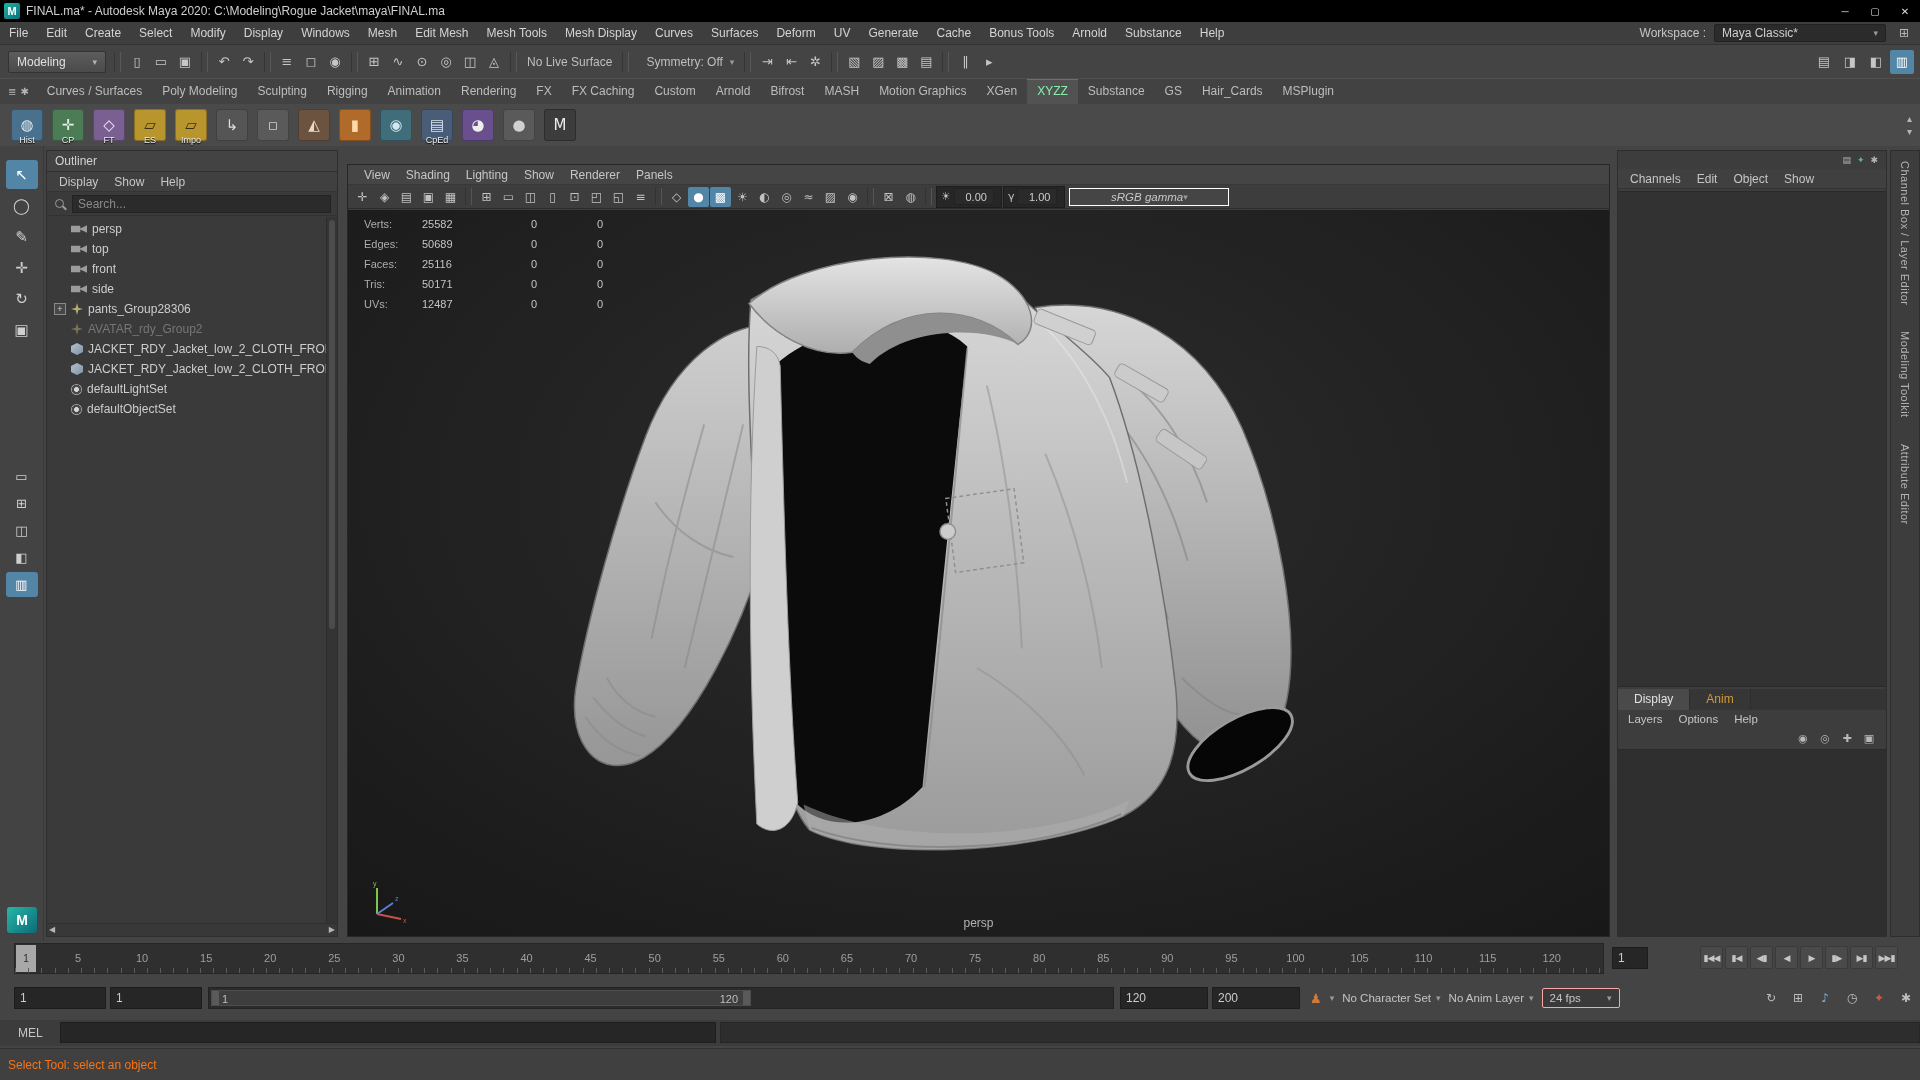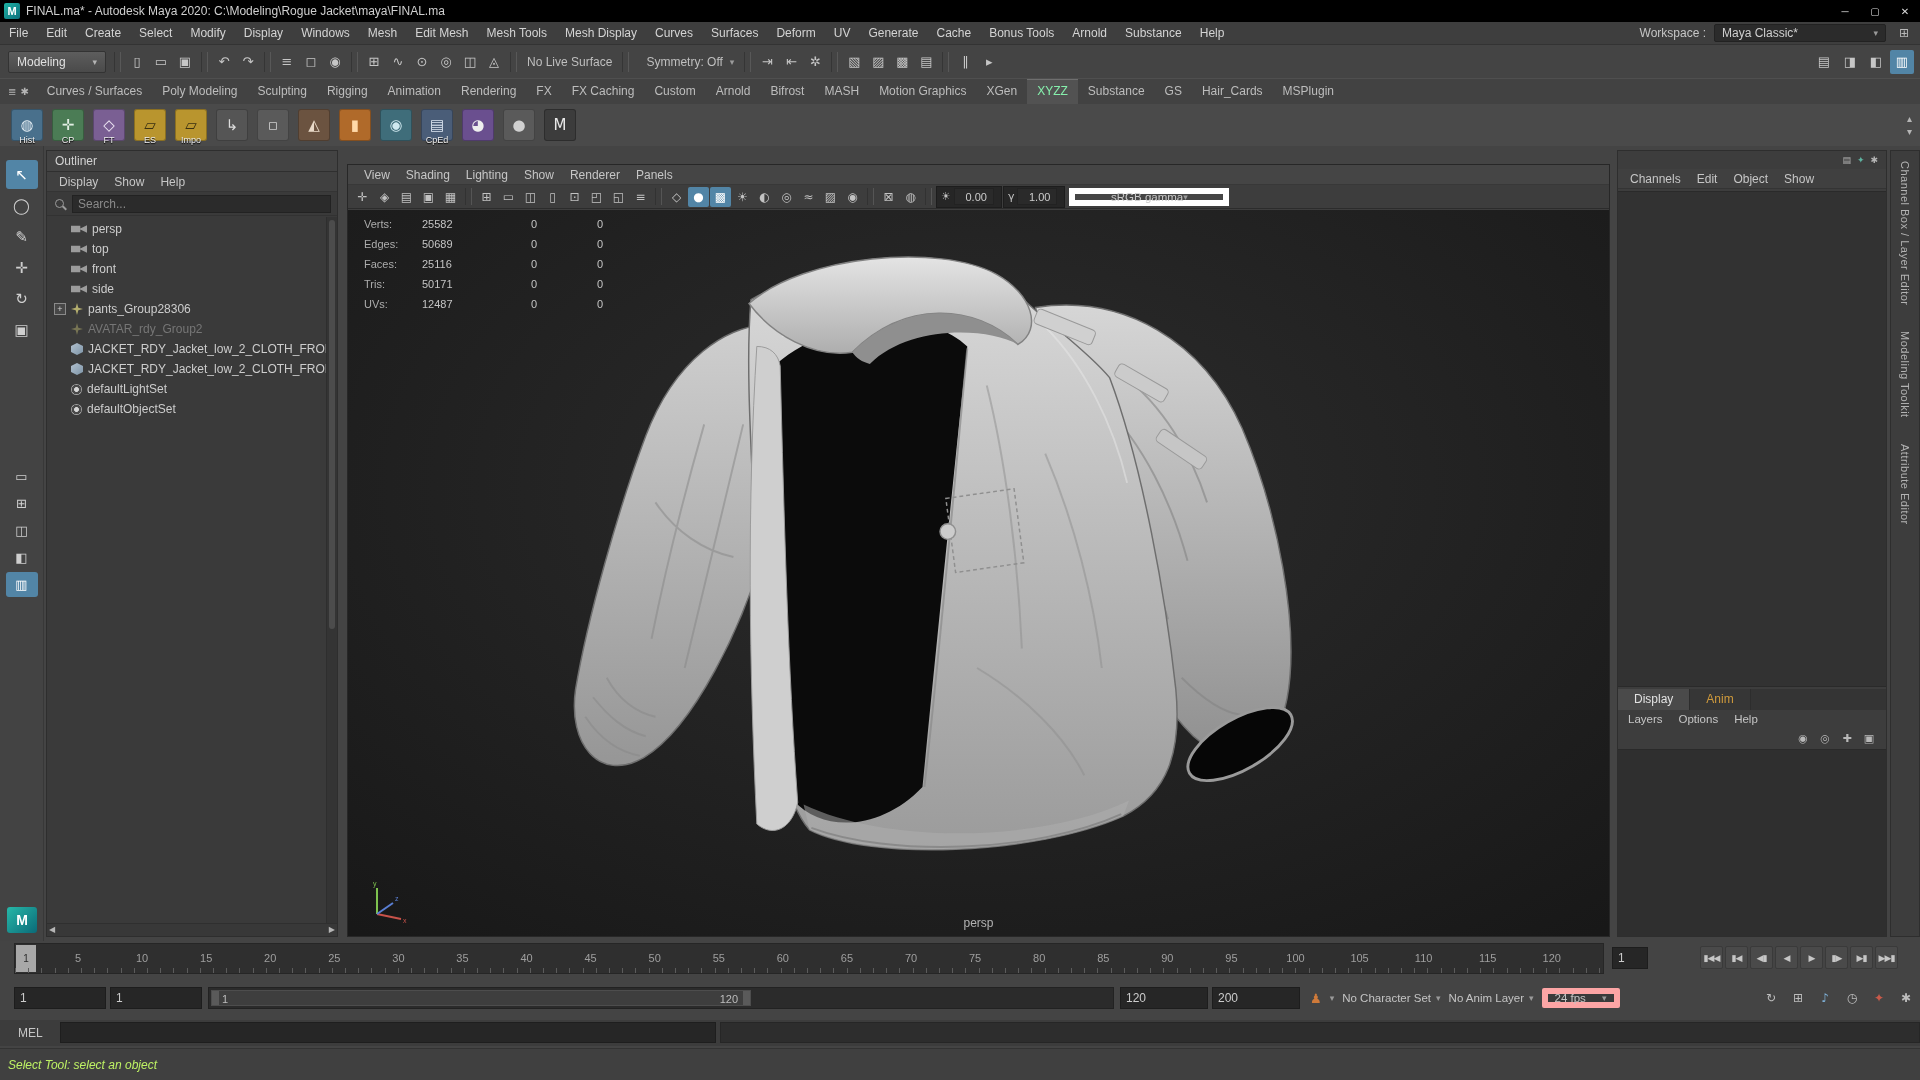--- a/index.html
+++ b/index.html
@@ -123,22 +123,22 @@
   .vp-bar{height:24px;background:#3d3d3d;border-bottom:1px solid #2c2c2c;display:flex;align-items:center;
     padding:0 4px;gap:1px;}
   .vp-item{display:flex;align-items:center;}
   .vp-item.icon{width:21px;height:20px;justify-content:center;color:#c2c2c2;font-size:12px;border-radius:2px;}
   .vp-item.icon.on{background:#5285a6;color:#fff;}
   .vp-item.sep{width:7px;height:17px;border-left:1px solid #323232;border-right:1px solid #555;margin:0 3px;}
   .vp-item.field{gap:3px;padding:0 4px;}
   .vp-item.field .g{font-size:11px;color:#c2c2c2;}
   .vp-item.field .t{background:#2a2a2a;border:1px solid #222;padding:0 6px;height:17px;line-height:16px;
     font-size:11px;color:#ccc;min-width:40px;text-align:right;}
-  .vp-item.select{background:#454545;border:6px solid #ffffff;height:18px;padding:0 7px;
-    width:160px;justify-content:center;font-size:11.5px;color:#c8c8c8;margin-left:3px;}
+  .vp-item.select{background:#454545;border:1px solid #ffffff;height:18px;padding:0 7px;
+    width:160px;justify-content:center;font-size:11.5px;color:#c8c8c8;margin-left:3px;font-style:italic;}
   .vp-item.select .arrow{font-size:9px;color:#9a9a9a;}
   .canvas{position:absolute;left:0;right:0;top:45px;bottom:0;overflow:hidden;
     background:radial-gradient(1000px 620px at 50% 38%,#2d2d2d,#181818 95%);}
   .canvas svg.jacket{position:absolute;left:0;top:0;width:100%;height:100%;}
   .hud{position:absolute;left:0;top:4px;font-size:11px;}
   .hud-row{height:20px;display:flex;align-items:center;}
   .hud-row .hl{margin-left:16px;width:58px;color:#adadad;}
   .hud-row .hv{width:55px;color:#c4c4c4;}
   .hud-row .ha{width:60px;text-align:right;color:#c4c4c4;}
   .hud-row .hb{width:66px;text-align:right;color:#c4c4c4;}
@@ -195,34 +195,34 @@
   .rh{position:absolute;top:0;bottom:0;width:7px;background:#5a5a5a;}
   .rh.left{left:0;}
   .rh.right{right:0;}
   .f-play-end{left:1120px;width:88px;}
   .f-anim-end{left:1212px;width:88px;}
   .char-controls{position:absolute;left:1310px;right:4px;top:0;bottom:0;display:flex;align-items:center;gap:8px;}
   .char-icon{font-size:13px;color:#cf7a3a;}
   .char-controls>.arrow{font-size:9px;color:#9a9a9a;}
   .dd{display:flex;align-items:center;gap:5px;font-size:11.5px;color:#c4c4c4;white-space:nowrap;}
   .dd .arrow{font-size:9px;color:#9a9a9a;}
-  .dd.boxed{background:#3a3a3a;border:6px solid #fca5a5;height:20px;padding:0 7px;border-radius:2px;
+  .dd.boxed{background:#3a3a3a;border:1px solid #fca5a5;height:20px;padding:0 7px;border-radius:2px;
     min-width:78px;justify-content:space-between;}
   .rr-icons{margin-left:auto;display:flex;gap:7px;}
   .rr-icons .icon-btn{width:20px;height:20px;display:flex;align-items:center;justify-content:center;
     font-size:12px;color:#bdbdbd;}
 
   
   .melrow{top:1020px;height:26px;background:#3c3c3c;}
   .mel-label{position:absolute;left:0;width:56px;padding-left:18px;line-height:26px;color:#c6c6c6;}
   .mel-input{position:absolute;left:60px;top:2px;width:656px;height:21px;background:#262626;
     border:1px solid #1e1e1e;color:#ddd;padding:0 6px;font-family:"Liberation Mono","DejaVu Sans Mono",monospace;}
   .mel-output{position:absolute;left:720px;right:0;top:2px;height:21px;background:#2d2d2d;border:1px solid #262626;}
   .helpline{top:1048px;height:32px;background:#404040;border-top:1px solid #333;
-    display:flex;align-items:center;padding-left:8px;color:#bef264;font-style:italic;}
+    display:flex;align-items:center;padding-left:8px;color:#f97316;}
 </style>
 </head>
 <body>
 
 <div id="app">
 
   <div class="band titlebar">
     <span class="maya-logo">M</span>
     <span class="title-text">FINAL.ma* - Autodesk Maya 2020: C:\Modeling\Rogue Jacket\maya\FINAL.ma</span>
     <span class="win-btns">

